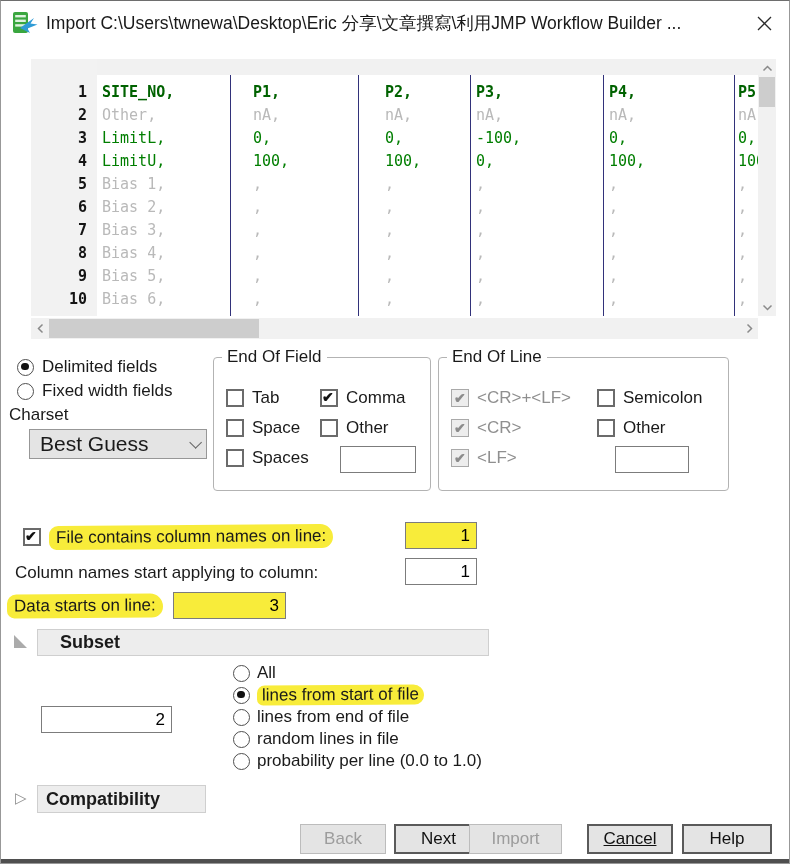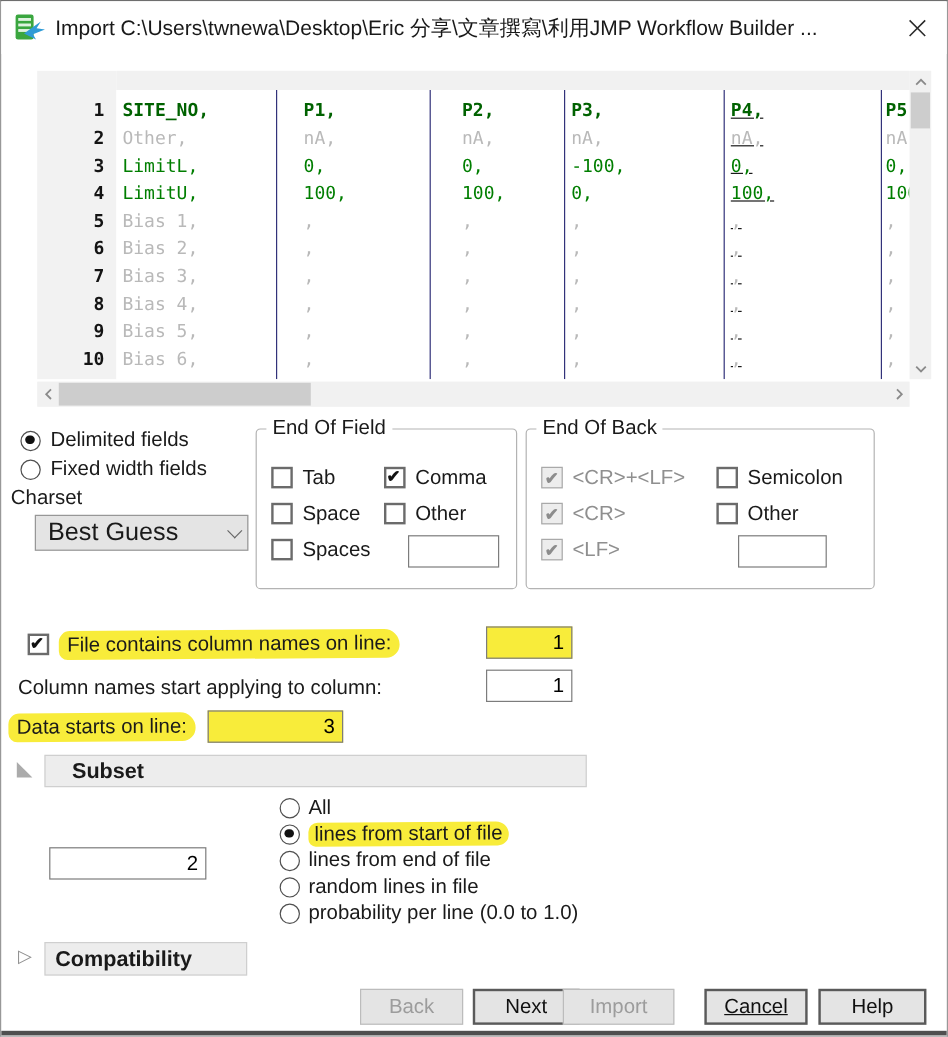--- a/index.html
+++ b/index.html
@@ -26,21 +26,21 @@
   .pcol.b{border-left:1px solid #32327a;}
   .cell{display:block;height:23px;line-height:23px;white-space:pre;}
   .pcol .cell:first-child{margin-top:6px;}
   .k{color:#006200;font-weight:bold;}
   .g{color:#b9b9b9;}
   .v{color:#007e00;}
   .c1{left:0;width:133px;padding-left:5px;}
   .c2{left:133px;width:128px;padding-left:22px;}
   .c3{left:261px;width:112px;padding-left:26px;}
   .c4{left:373px;width:133px;padding-left:5px;}
-  .c5{left:506px;width:131px;padding-left:5px;text-decoration:underline;}
+  .c5{left:506px;width:131px;padding-left:5px;}
   .c6{left:637px;width:24px;padding-left:3px;}
   .vscroll{position:absolute;left:727px;top:0;width:18px;height:257px;background:#f1f1f1;}
   .vthumb{position:absolute;left:1px;top:18px;width:16px;height:30px;background:#cdcdcd;}
   .hscroll{position:absolute;left:0;top:259px;width:727px;height:21px;background:#f1f1f1;}
   .hthumb{position:absolute;left:18px;top:1px;width:210px;height:19px;background:#cdcdcd;}
   .sarrow{position:absolute;display:flex;align-items:center;justify-content:center;width:18px;height:18px;}
   
   .lbl17{font-size:17px;color:#1a1a1a;}
   .rb{display:inline-block;width:17px;height:17px;border:1.6px solid #4f4f4f;border-radius:50%;background:#fff;position:relative;flex:0 0 auto;}
   .rb.on::after{content:"";position:absolute;left:3.2px;top:3.2px;width:7.6px;height:7.6px;border-radius:50%;background:#111;}
@@ -235,21 +235,21 @@
         <span class="lbl17">Other</span>
     </div>
     <div class="grow" style="left:12px;top:90px;">
       <span class="cb"></span>
         <span class="lbl17">Spaces</span>
     </div>
     <input class="tin" style="position: absolute; left: 126px; top: 88px; width: 76px;" value="">
   </div>
 
   <div class="grp" style="left:437px;top:356px;width:291px;height:134px;">
-    <span class="grp-title">End Of Back</span>
+    <span class="grp-title">End Of Line</span>
     <div class="grow" style="left:12px;top:30px;">
       <span class="cb dis on"></span>
         <span class="lbl17 gray-lbl">&lt;CR&gt;+&lt;LF&gt;</span>
     </div>
     <div class="grow" style="left:158px;top:30px;">
       <span class="cb"></span>
         <span class="lbl17">Semicolon</span>
     </div>
     <div class="grow" style="left:12px;top:60px;">
       <span class="cb dis on"></span>

